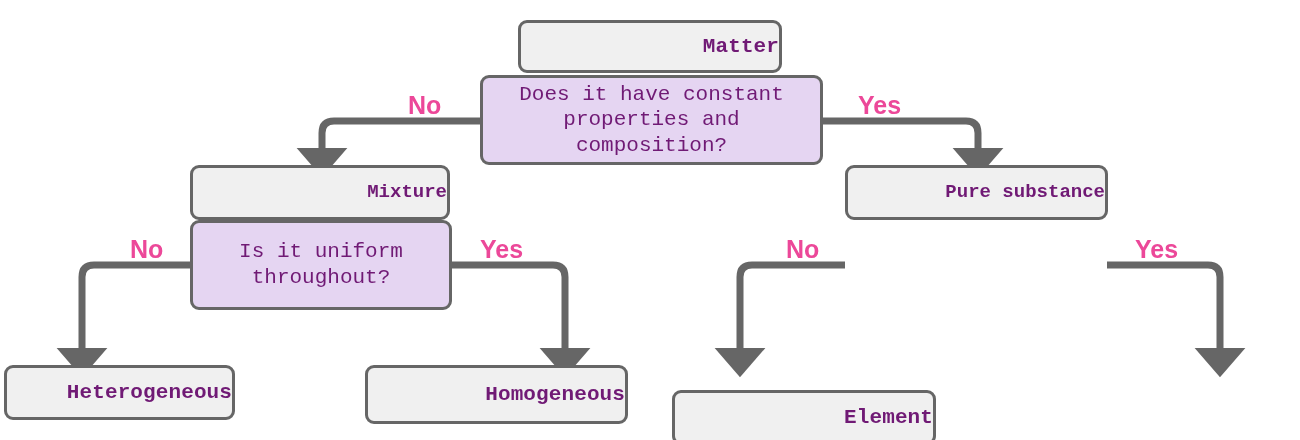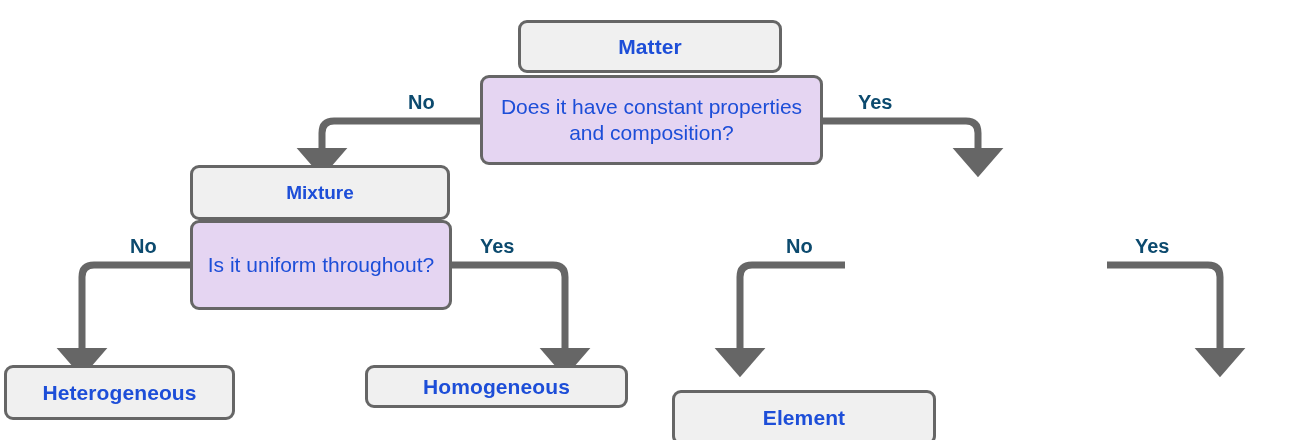--- a/index.html
+++ b/index.html
@@ -23,25 +23,26 @@
     height: 440px;
     pointer-events: none;
   }
   .node {
     position: absolute;
     box-sizing: border-box;
     border: 3px solid #666666;
     border-radius: 9px;
     display: flex;
     align-items: center;
-    justify-content: center;
+    justify-content: flex-end;
     text-align: center;
-    color: #1d4ed8;
+    color: #701a75;
     line-height: 1.22;
     z-index: 2;
+    font-family: Liberation Mono, monospace;
   }
   .node.term {
     background: #f0f0f0;
     font-weight: bold;
     font-size: 21px;
     letter-spacing: 0.1px;
   }
   .node.head {
     background: #f0f0f0;
     font-weight: bold;
@@ -49,23 +50,23 @@
   }
   .node.ques {
     background: #e5d5f2;
     font-weight: normal;
     font-size: 21px;
     padding: 7px 12px;
   }
   .edge-label {
     position: absolute;
     font-family: "Liberation Sans", sans-serif;
-    font-size: 20px;
+    font-size: 25px;
     font-weight: bold;
-    color: #0c4a6e;
+    color: #ec4899;
     white-space: nowrap;
     z-index: 3;
   }
 </style>
 </head>
 <body>
 
 <div id="canvas">
 
   <svg id="wires" viewBox="0 0 1300 440" width="1300" height="440">
@@ -97,27 +98,30 @@
   </div>
 
   <div class="node ques" style="left:190px; top:220px; width:262px; height:90px;">
     <span>Is it uniform throughout?</span>
   </div>
 
   <div class="node head" style="left:190px; top:165px; width:260px; height:55px;">
     <span>Mixture</span>
   </div>
 
+  <div class="node head" style="left:845px; top:165px; width:263px; height:55px;">
+    <span>Pure substance</span>
+  </div>
 
 
   <div class="node term" style="left:4px; top:365px; width:231px; height:55px;">
     <span>Heterogeneous</span>
   </div>
 
-  <div class="node term" style="left:365px; top:365px; width:263px; height:43px;">
+  <div class="node term" style="left:365px; top:365px; width:263px; height:59px;">
     <span>Homogeneous</span>
   </div>
 
   <div class="node term" style="left:672px; top:365px; width:264px; height:55px;margin-top:25px;">
     <span>Element</span>
   </div>
 
 
   <div class="edge-label" style="left:408px; top:91px;">No</div>
 

